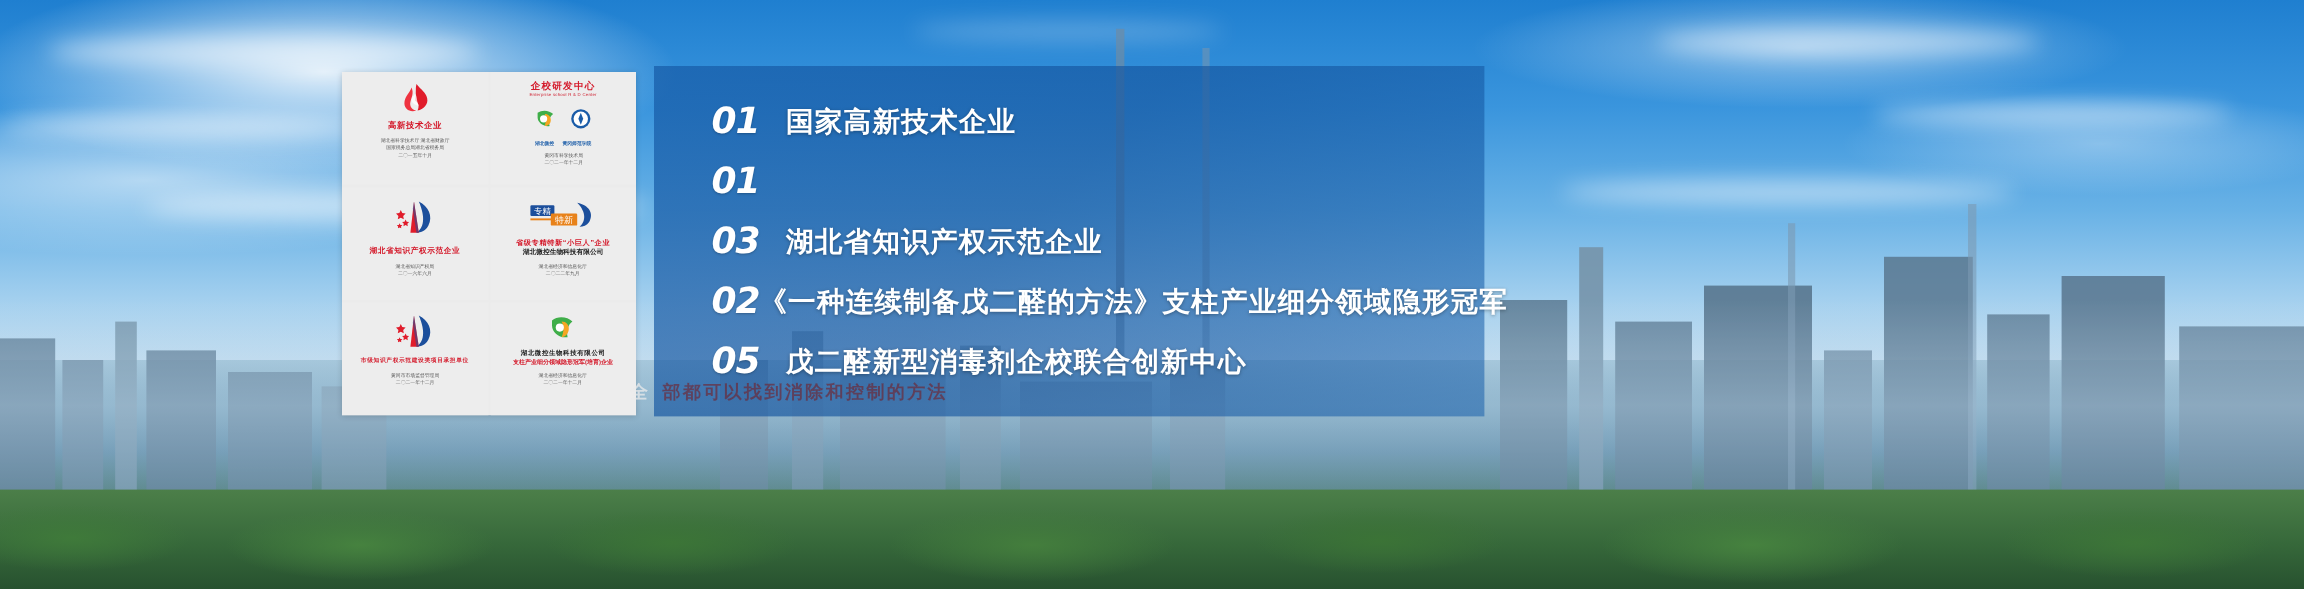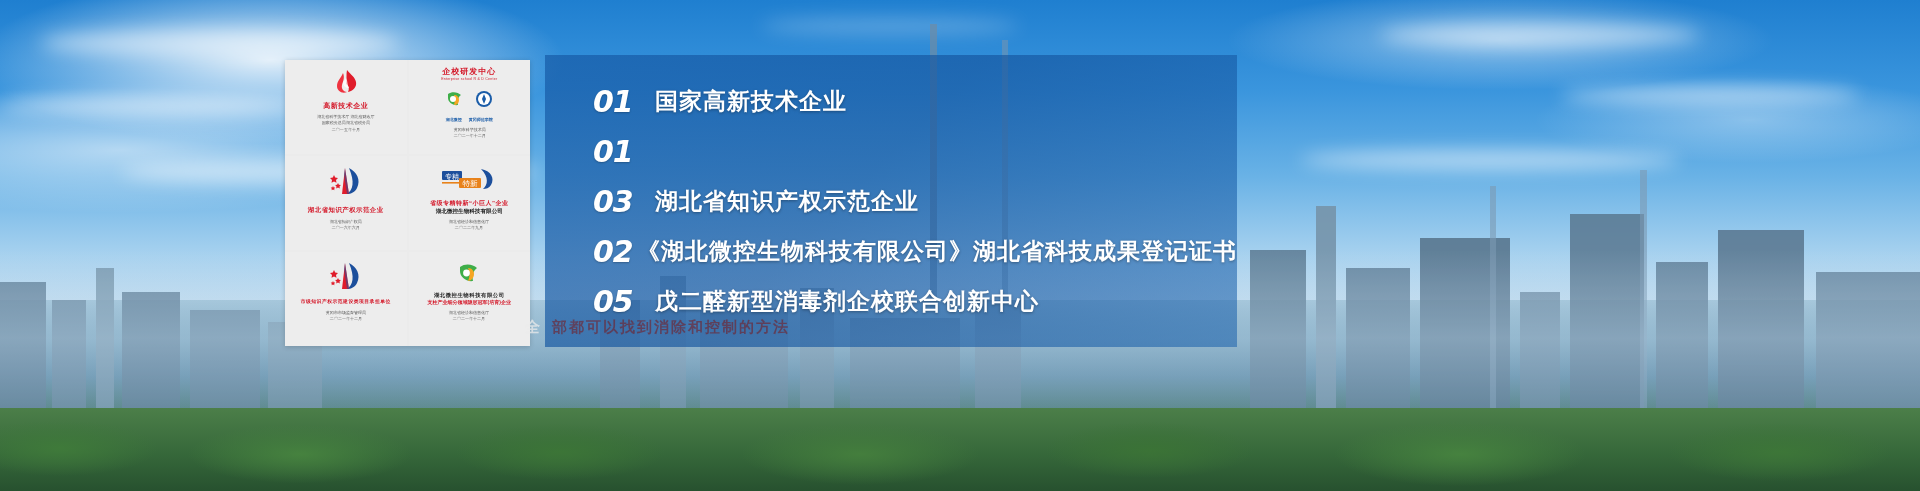--- a/index.html
+++ b/index.html
@@ -282,21 +282,21 @@
     </div>
     <div class="list-row">
       <span class="num">01</span>
     </div>
     <div class="list-row">
       <span class="num">03</span>
       <span class="txt">湖北省知识产权示范企业</span>
     </div>
     <div class="list-row">
       <span class="num">02</span>
-      <span class="txt">《湖北微控生物科技有限公司》湖北省科技成果登记证书</span>
+      <span class="txt">《一种连续制备戊二醛的方法》支柱产业细分领域隐形冠军</span>
     </div>
     <div class="list-row">
       <span class="num">05</span>
       <span class="txt">戊二醛新型消毒剂企校联合创新中心</span>
     </div>
   </div>
 
   <div id="watermark">
     <span class="wm-lead">全</span>
     <span>部都可以找到消除和控制的方法</span>

